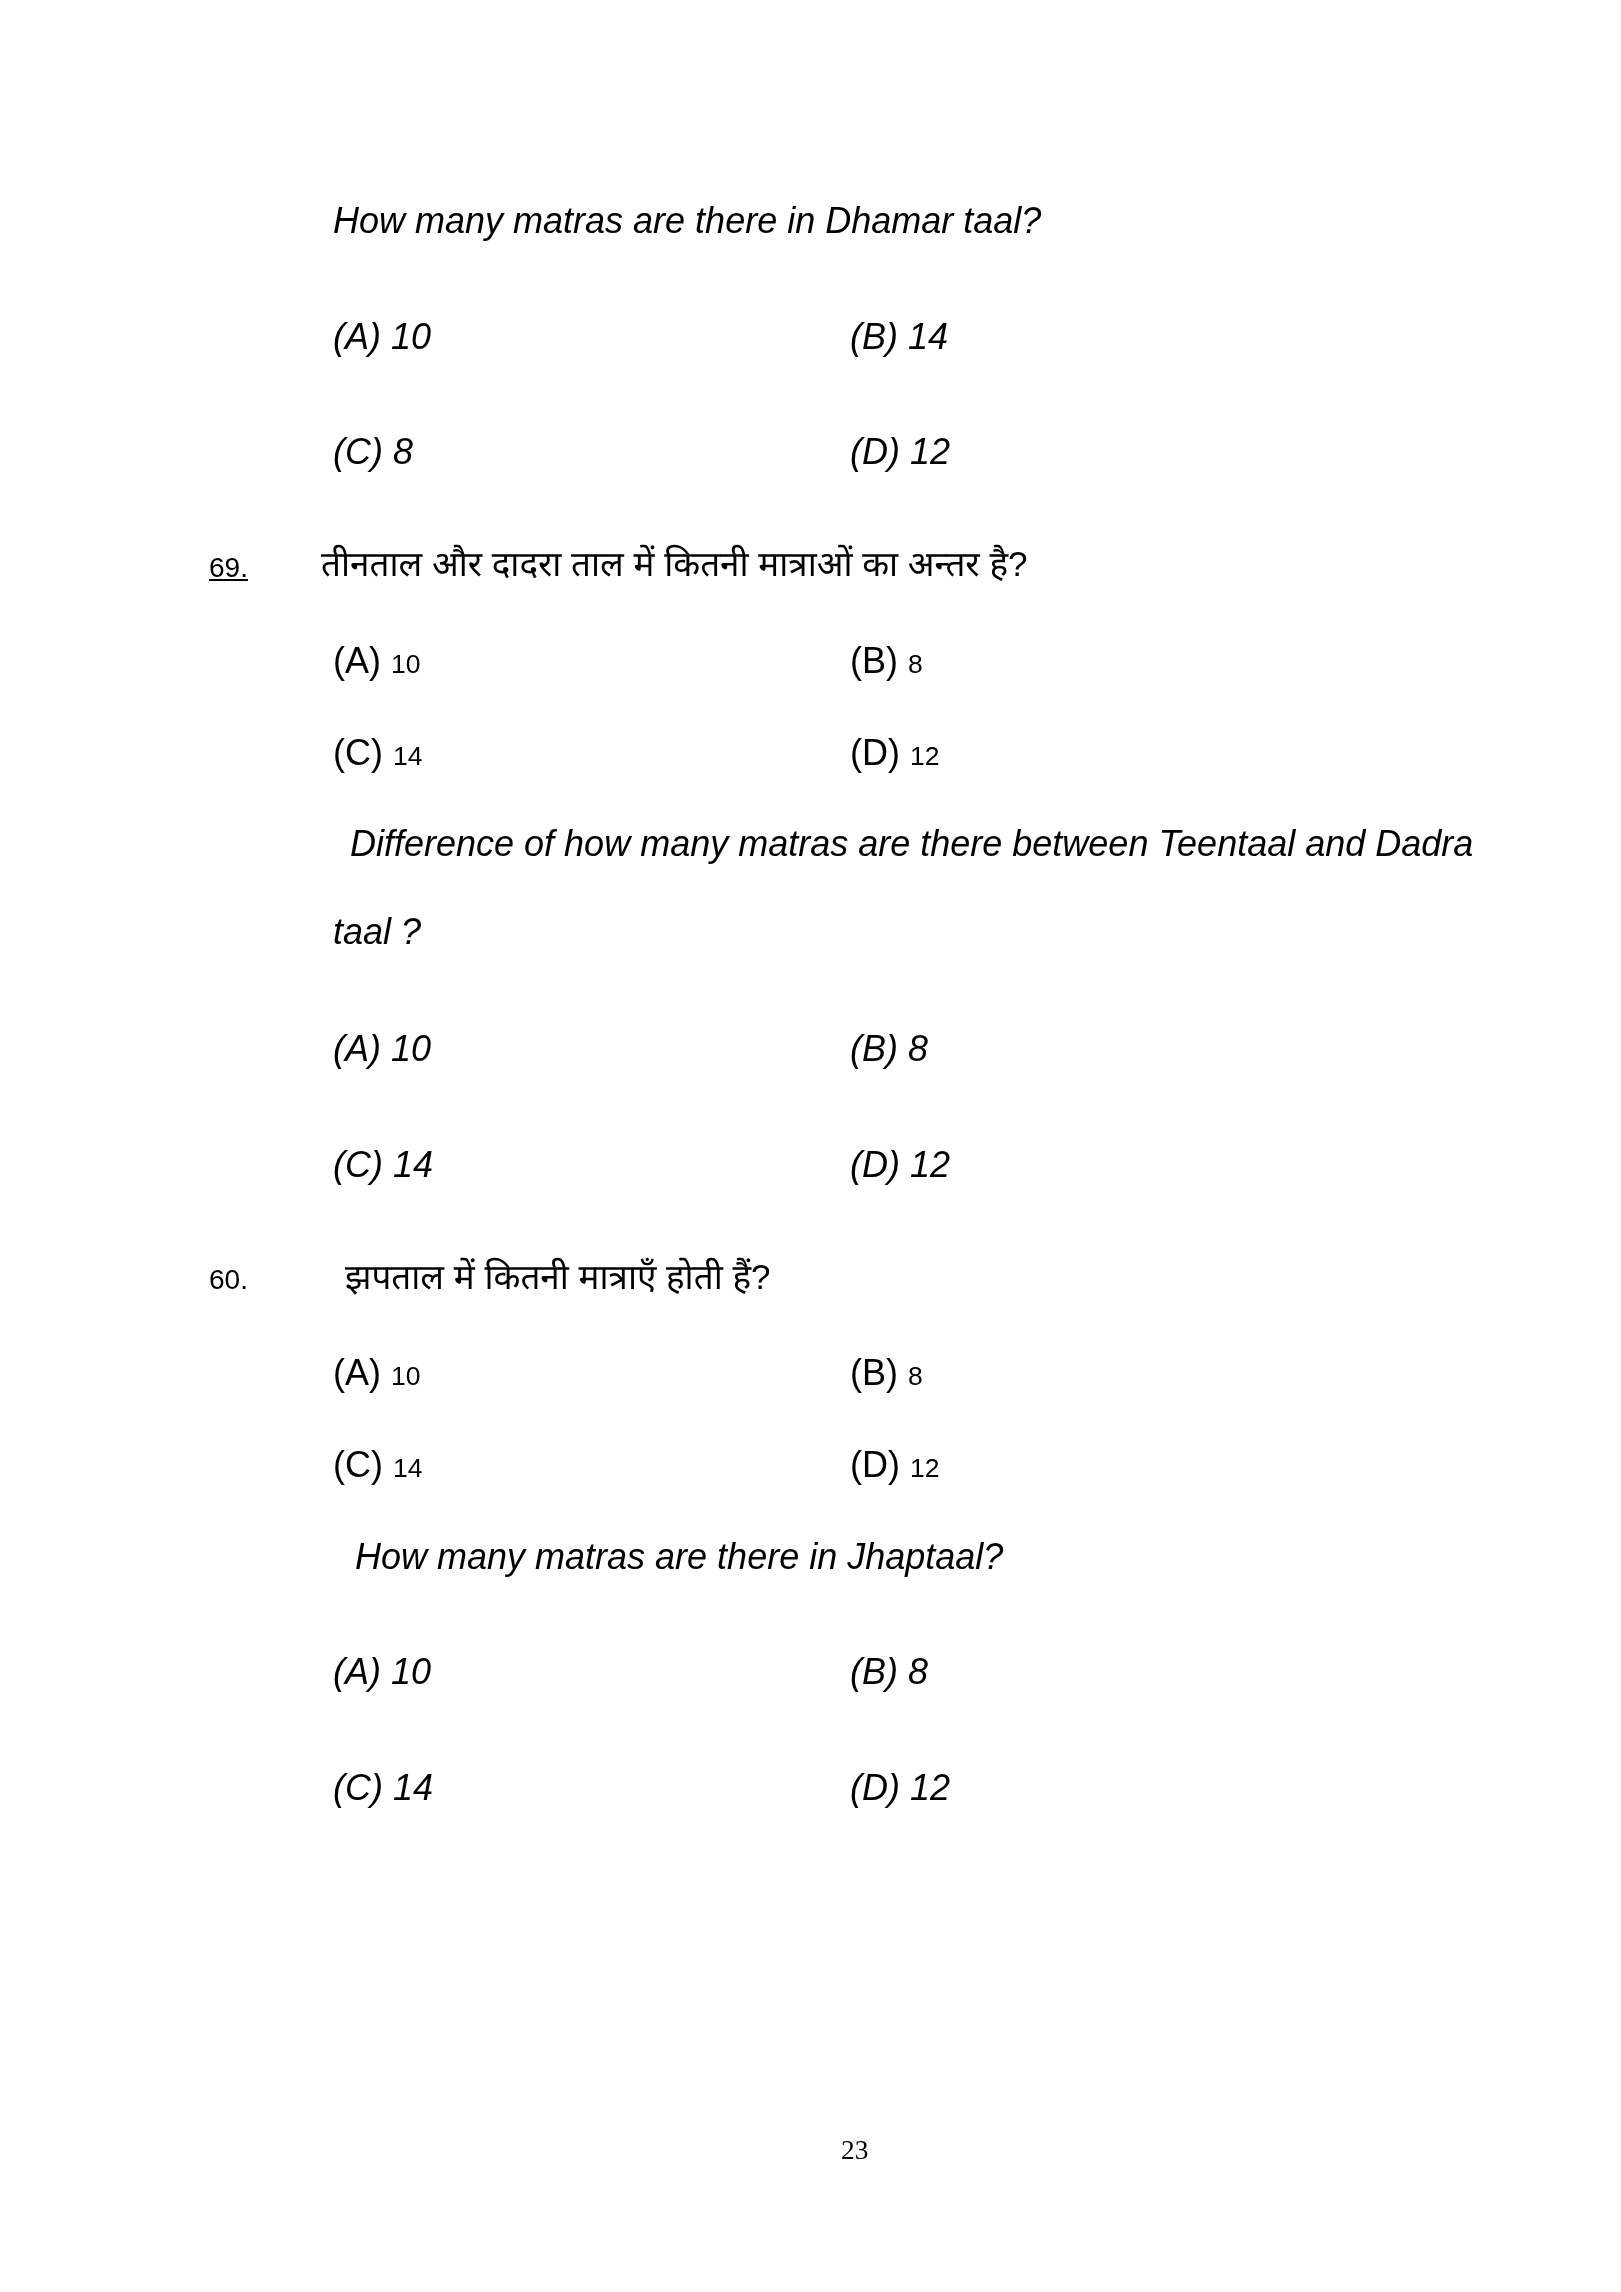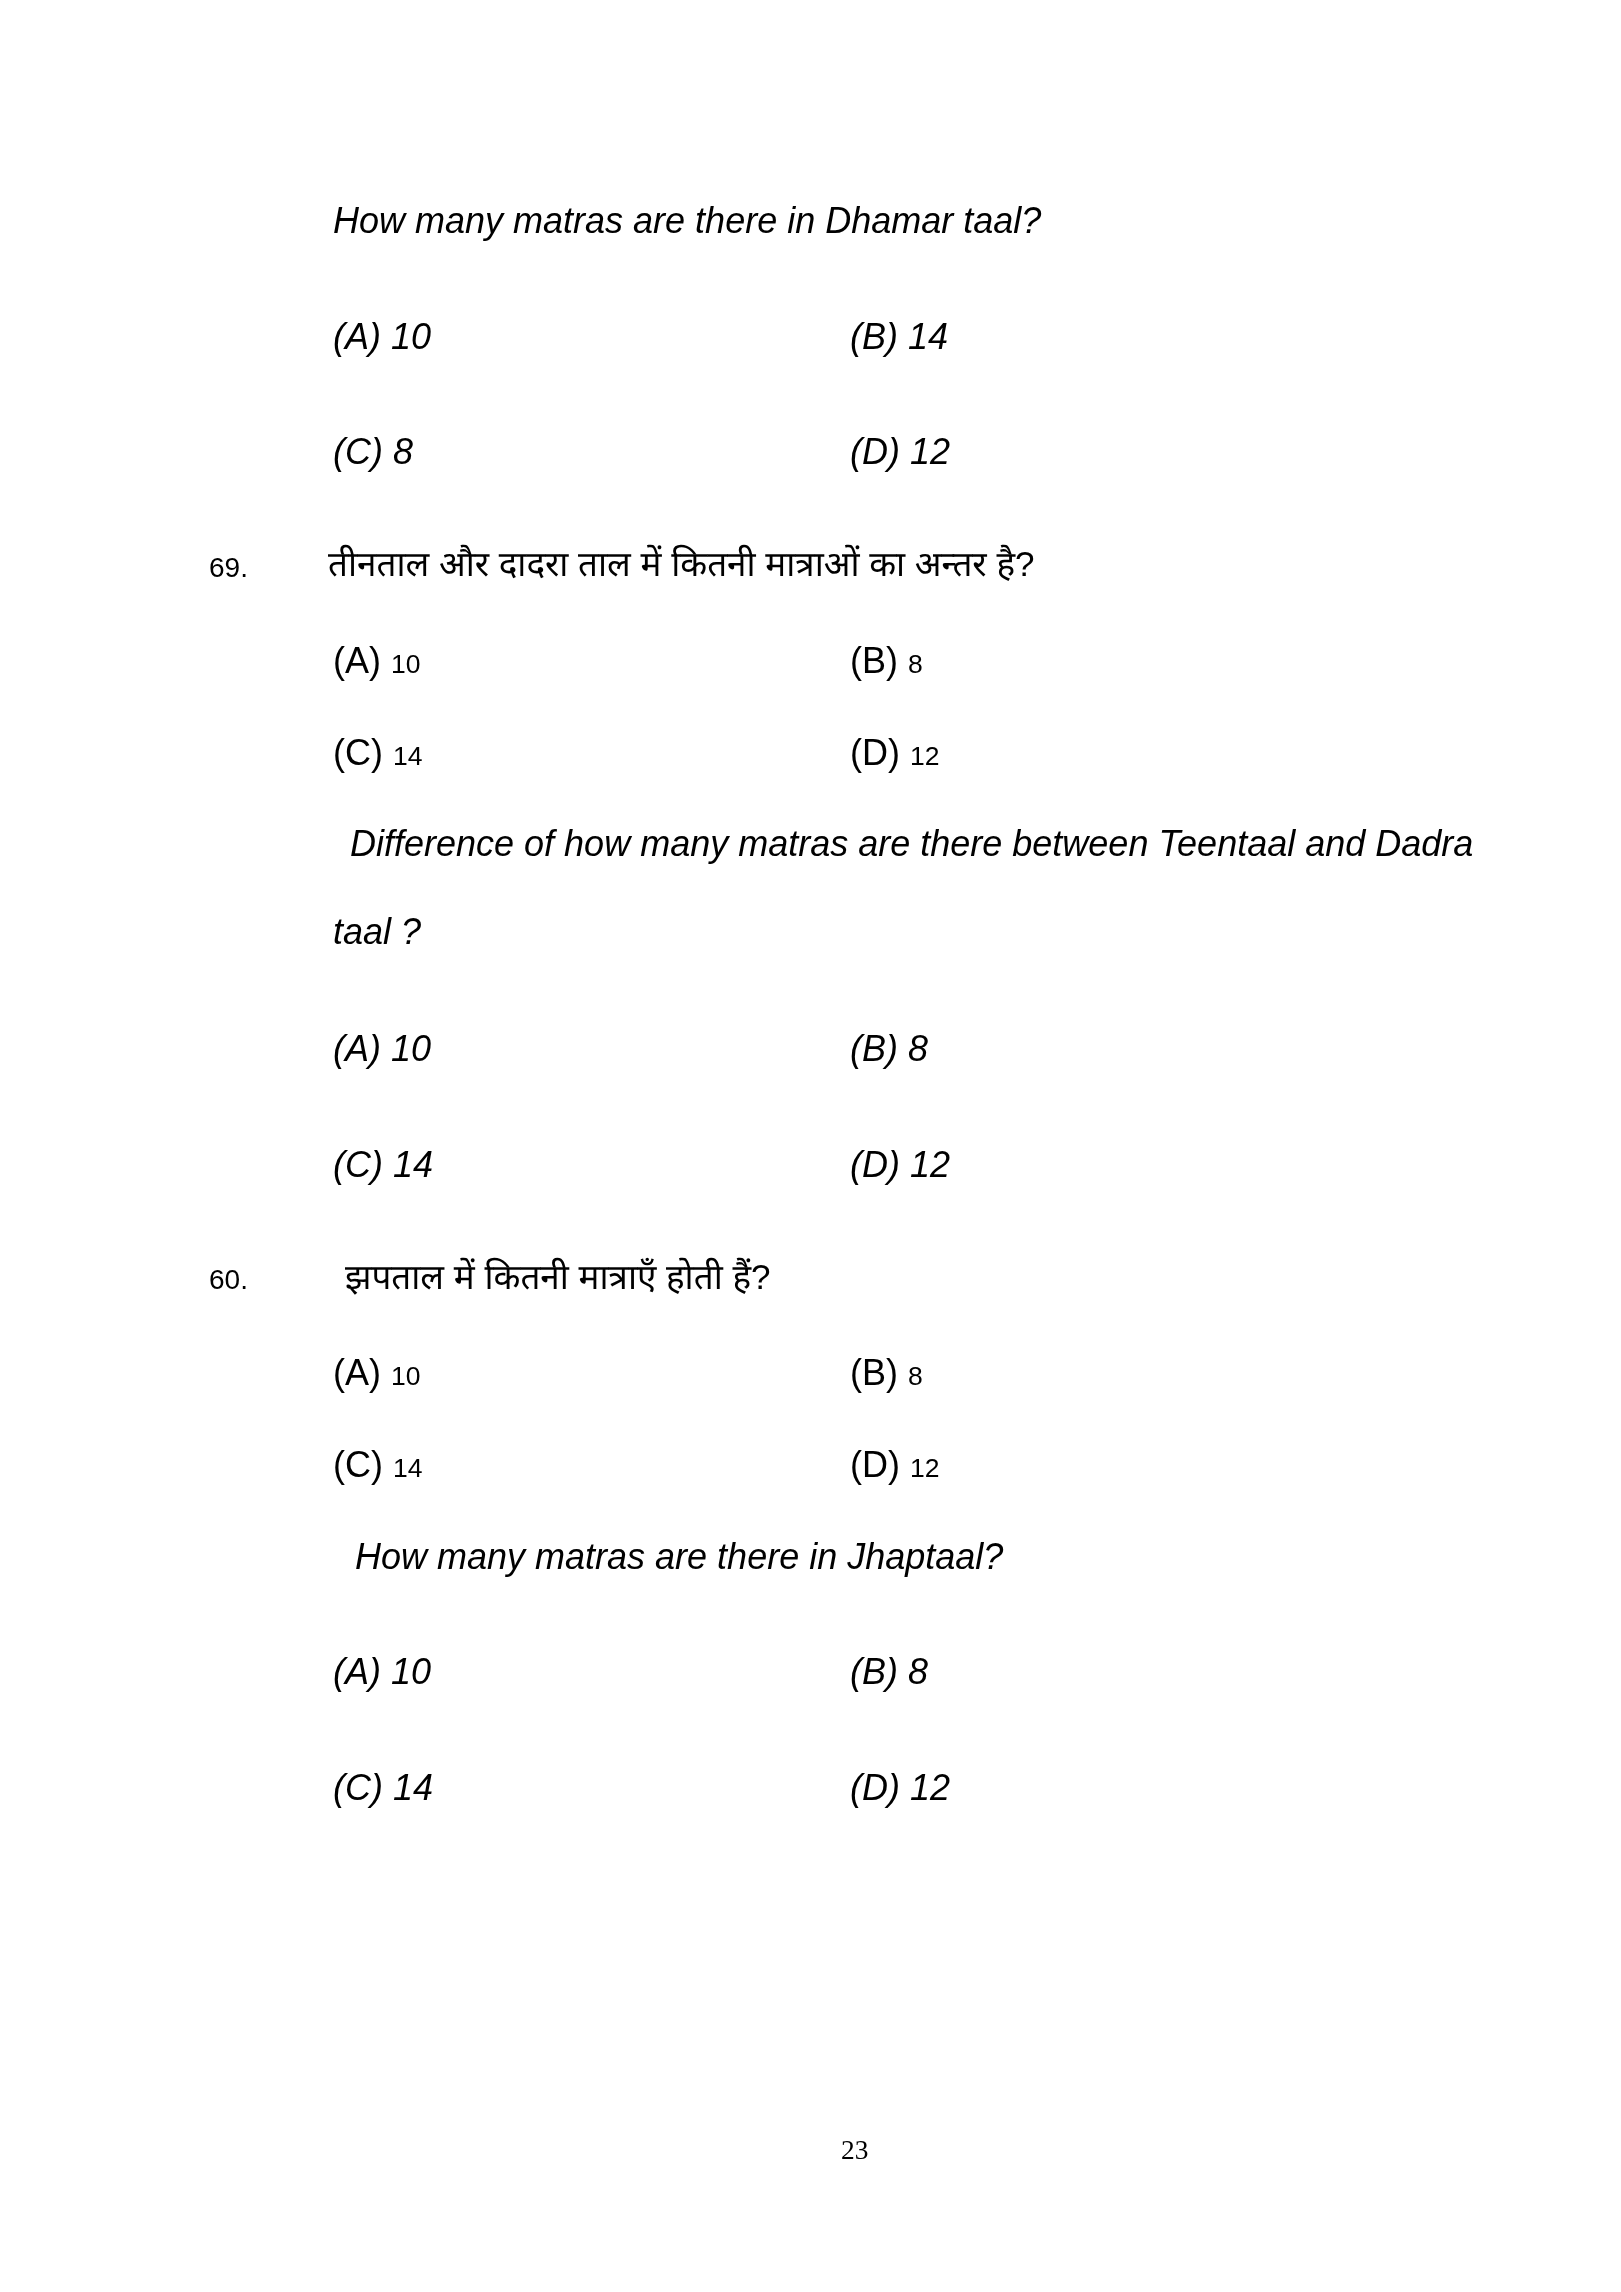--- a/index.html
+++ b/index.html
@@ -15,22 +15,22 @@
 </style>
 </head>
 <body>
 
 <div class="t en" style="left:333px;top:203px;">How many matras are there in Dhamar taal?</div>
 <div class="t en" style="left:333px;top:319px;"><span>(A)</span> <span>10</span></div>
 <div class="t en" style="left:850px;top:319px;"><span>(B)</span> <span>14</span></div>
 <div class="t en" style="left:333px;top:434px;"><span>(C)</span> <span>8</span></div>
 <div class="t en" style="left:850px;top:434px;"><span>(D)</span> <span>12</span></div>
 
-<div class="t qnum" style="left:209px;top:554px;">69.</div>
-<div class="t hi" style="left:328px;top:546px;">तीनताल और दादरा ताल में कितनी मात्राओं का अन्तर है?</div>
+<div class="t qnum" style="left:209px;top:554px;text-decoration:underline;">69.</div>
+<div class="t hi" style="left:321px;top:546px;">तीनताल और दादरा ताल में कितनी मात्राओं का अन्तर है?</div>
 <div class="t lbl" style="left:333px;top:643px;"><span>(A)</span> <span class="small">10</span></div>
 <div class="t lbl" style="left:850px;top:643px;"><span>(B)</span> <span class="small">8</span></div>
 <div class="t lbl" style="left:333px;top:735px;"><span>(C)</span> <span class="small">14</span></div>
 <div class="t lbl" style="left:850px;top:735px;"><span>(D)</span> <span class="small">12</span></div>
 
 <div class="t en" style="left:350px;top:826px;">Difference of how many matras are there between Teentaal and Dadra</div>
 <div class="t en" style="left:333px;top:914px;">taal ?</div>
 <div class="t en" style="left:333px;top:1031px;"><span>(A)</span> <span>10</span></div>
 <div class="t en" style="left:850px;top:1031px;"><span>(B)</span> <span>8</span></div>
 <div class="t en" style="left:333px;top:1147px;"><span>(C)</span> <span>14</span></div>

